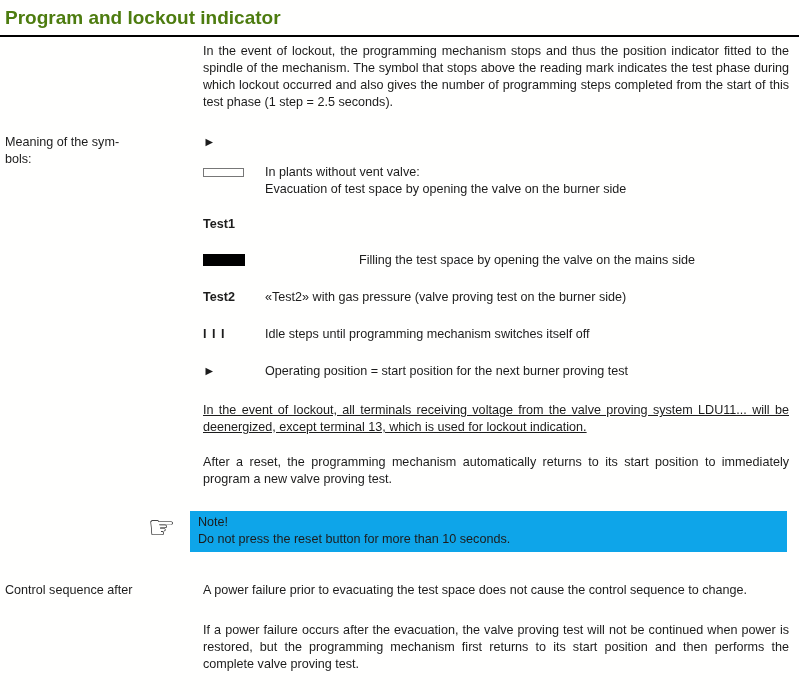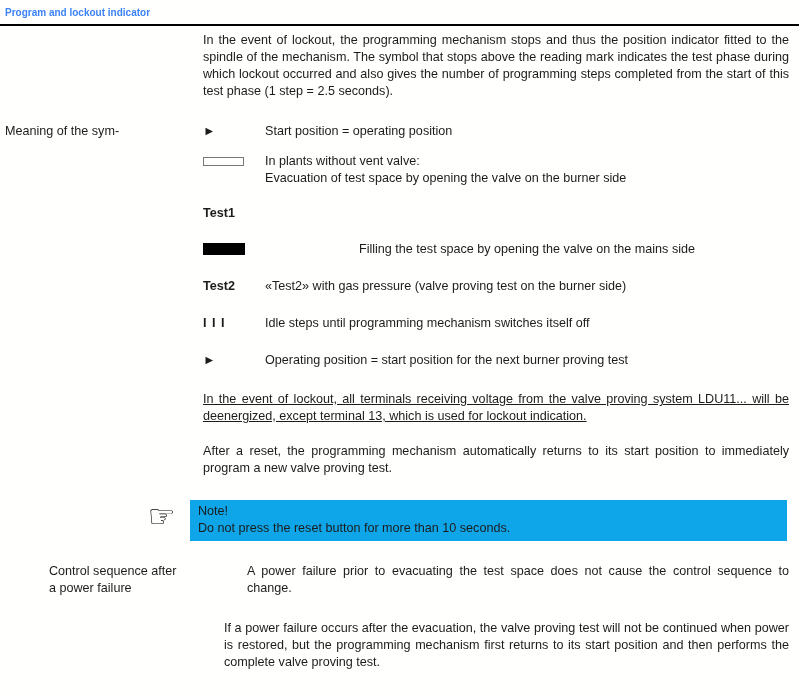--- a/index.html
+++ b/index.html
@@ -13,22 +13,22 @@
     overflow: hidden;
   }
   .page { width: 799px; height: 694px; }
 
   .header {
     padding: 7px 5px 6px 5px;
     border-bottom: 2px solid #000;
   }
   .doc-title {
     font-weight: bold;
-    font-size: 10px;
-    color: #3b82f6;
+    font-size: 19px;
+    color: #4d7c0f;
   }
 
   .row { display: flex; }
   .label-col {
     flex: 0 0 203px;
     width: 203px;
     padding-left: 5px;
     line-height: 17px;
   }
   .content-col {
@@ -83,46 +83,46 @@
     color: #000;
   }
   .note-box {
     margin-left: 190px;
     margin-right: 12px;
     height: 41px;
     padding: 3px 8px;
     line-height: 17px;
   }
 
-  .power-row { margin-top: 22px; padding-left: 44px; }
-  .power2-row { margin-top: 23px; gap: 21px; }
+  .power-row { margin-top: 30px; }
+  .power2-row { margin-top: 23px; }
 </style>
 </head>
 <body>
 
 <div class="page">
 
   <div class="header">
     <div class="doc-title">Program and lockout indicator</div>
   </div>
 
   <div class="row intro-row">
     <div class="label-col"></div>
     <div class="content-col para">In the event of lockout, the programming mechanism stops and thus the position indicator fitted to the spindle of the mechanism. The symbol that stops above the reading mark indicates the test phase during which lockout occurred and also gives the number of programming steps completed from the start of this test phase (1 step = 2.5 seconds).</div>
   </div>
 
   <div class="row symbols-row">
     <div class="label-col">
       <div>Meaning of the sym-</div>
+      <div>bols:</div>
     </div>
     <div class="content-col">
 
       <div class="sym-row sym-row-1">
         <div class="sym-glyph">►</div>
-        <div class="sym-text">Start position = operating position</div>
       </div>
 
       <div class="sym-row sym-row-2">
         <div class="sym-glyph">
           <div class="rect-outline"></div>
         </div>
         <div class="sym-text">
           <div>In plants without vent valve:</div>
           <div>Evacuation of test space by opening the valve on the burner side</div>
         </div>
@@ -171,21 +171,20 @@
     <span class="hand-icon">☞</span>
     <div class="note-box" style="background-color: #0ea5e9;">
       <div>Note!</div>
       <div>Do not press the reset button for more than 10 seconds.</div>
     </div>
   </div>
 
   <div class="row power-row">
     <div class="label-col">
       <div>Control sequence after</div>
-      <div>a power failure</div>
     </div>
     <div class="content-col para">A power failure prior to evacuating the test space does not cause the control sequence to change.</div>
   </div>
 
   <div class="row power2-row">
     <div class="label-col"></div>
     <div class="content-col para">If a power failure occurs after the evacuation, the valve proving test will not be continued when power is restored, but the programming mechanism first returns to its start position and then performs the complete valve proving test.</div>
   </div>
 
 </div>

